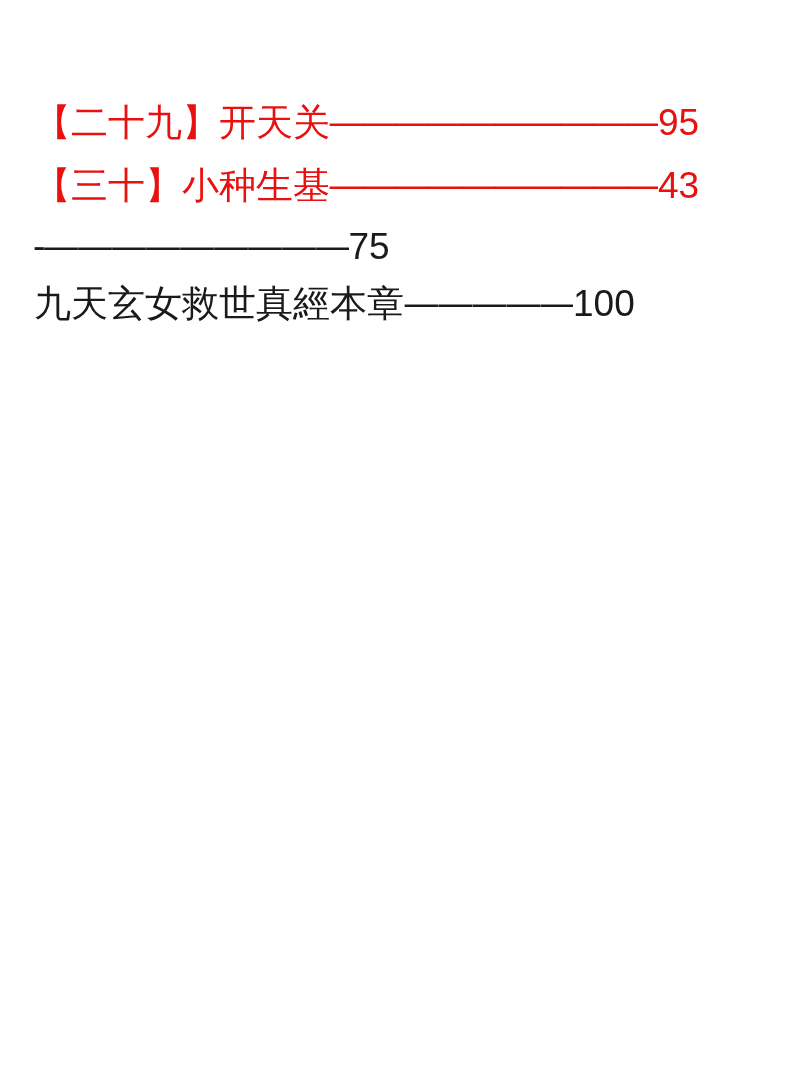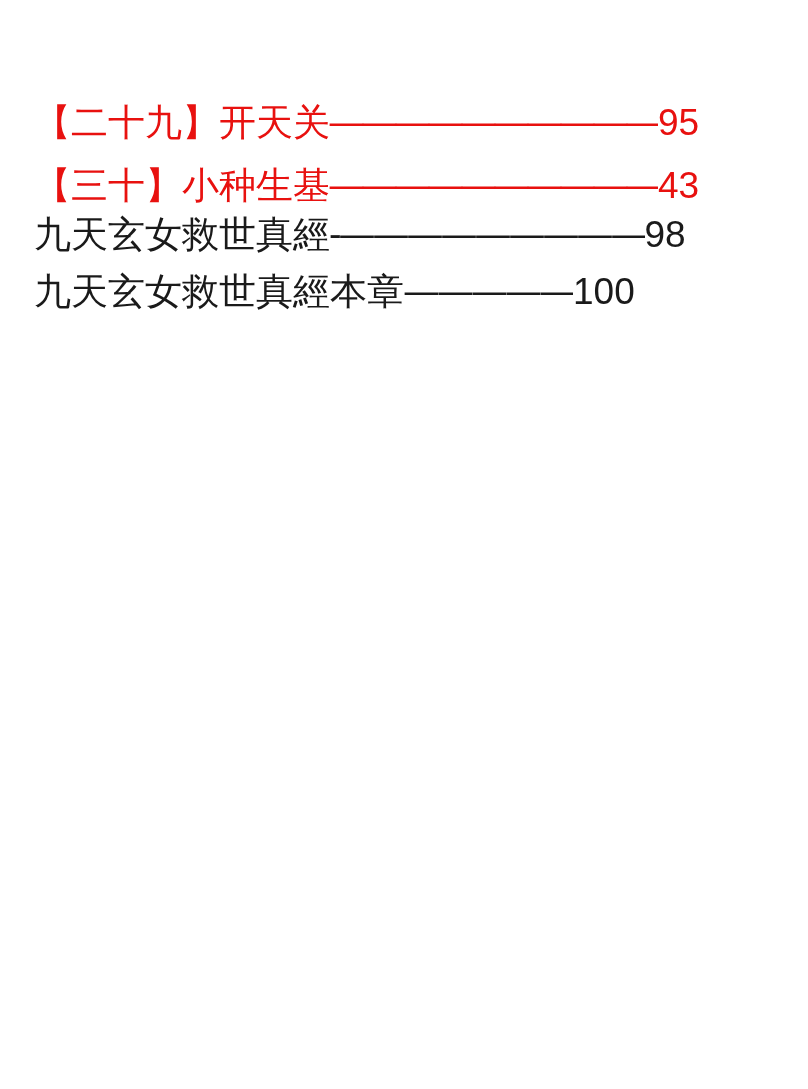--- a/index.html
+++ b/index.html
@@ -43,21 +43,21 @@
     letter-spacing: -2px;
     padding: 0 0px;
     overflow: hidden;
   }
   .entry-page {
     font-size: 37px;
     font-family: Liberation Sans, sans-serif;
   }
   
   .e1 { margin-bottom: 26px; }
-  .e2 { margin-bottom: 12px; }
+  .e2 { margin-bottom: 24px; }
   .e3 { margin-bottom: 20px; }
   .e4 { margin-bottom: 0; text-align: center; }
 
   .e1 .entry-leader { letter-spacing: -4px; margin-left: -2px; }
   .e2 .entry-leader { letter-spacing: -4px; margin-left: -2px; }
   .e3 .entry-leader { letter-spacing: -3px; margin-left: -1px; }
   .e4 .entry-leader { letter-spacing: -3px; margin-left: -1px; }
 
   .red { color: #e8110f; }
   .black { color: #1a1a1a; }
@@ -75,23 +75,22 @@
       <span class="entry-page red">95</span>
     </div>
 
     <div class="toc-entry e2">
       <span class="entry-title red">【三十】小种生基</span>
       <span class="entry-leader red">——————————</span>
       <span class="entry-page red">43</span>
     </div>
 
     <div class="toc-entry e3">
-      <span class="entry-title black">九天玄女救世真經</span>
       <span class="entry-leader black">-—————————</span>
-      <span class="entry-page black">98</span>
+      <span class="entry-page black">75</span>
     </div>
 
     <div class="toc-entry e4">
       <span class="entry-title black">九天玄女救世真經本章</span>
       <span class="entry-leader black">—————</span>
       <span class="entry-page black">100</span>
     </div>
 
   </div>
 

